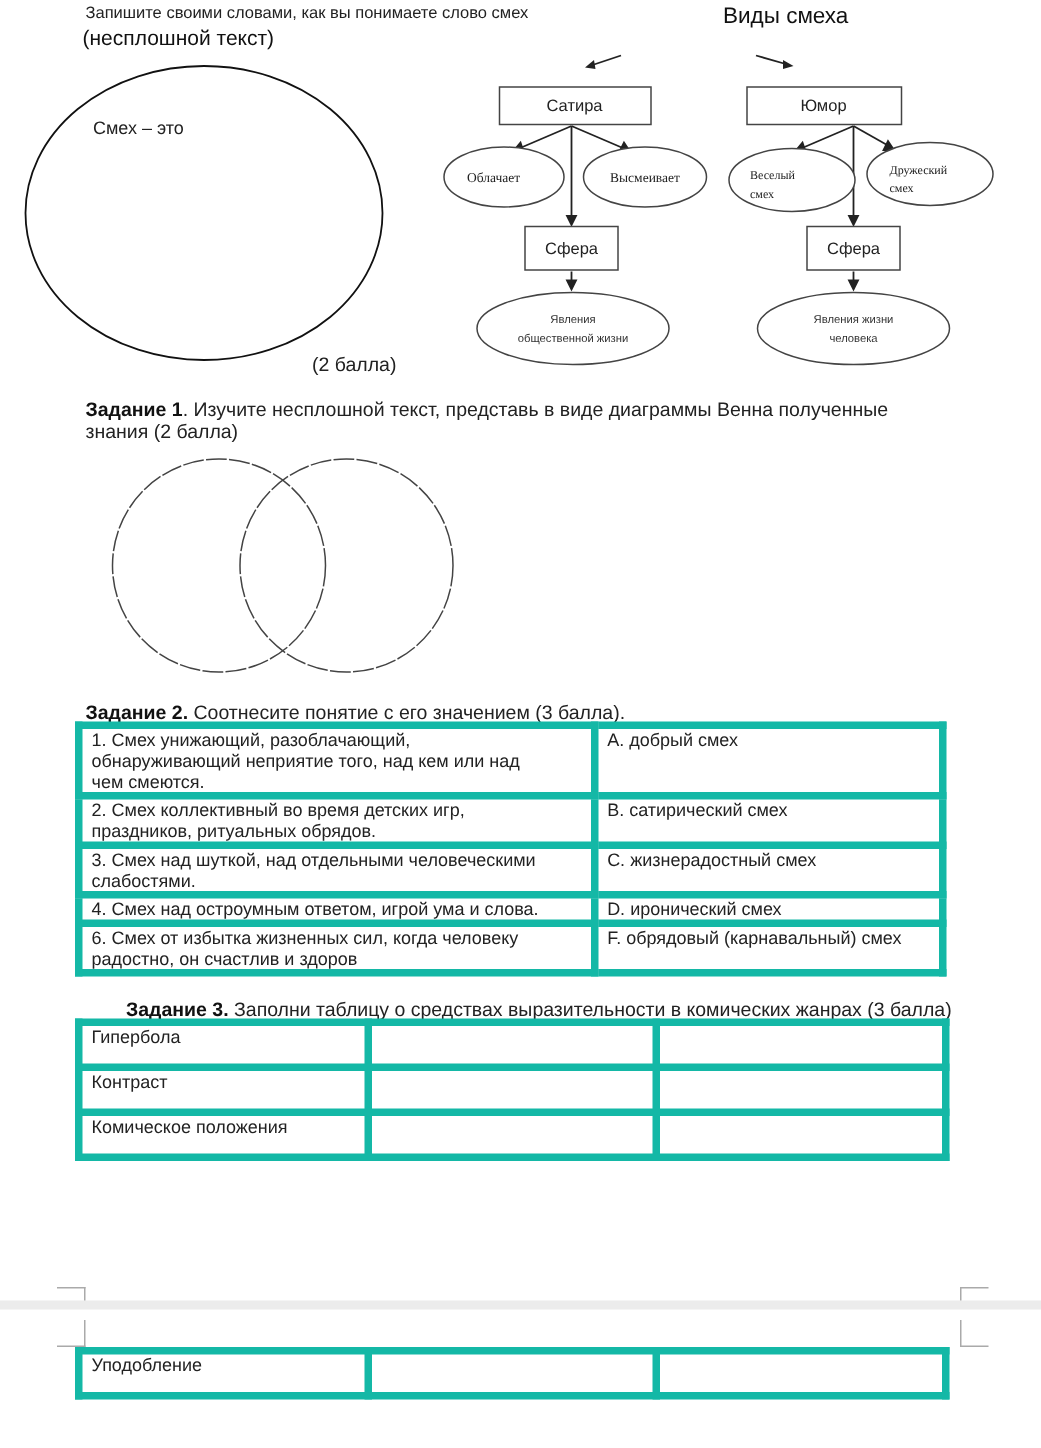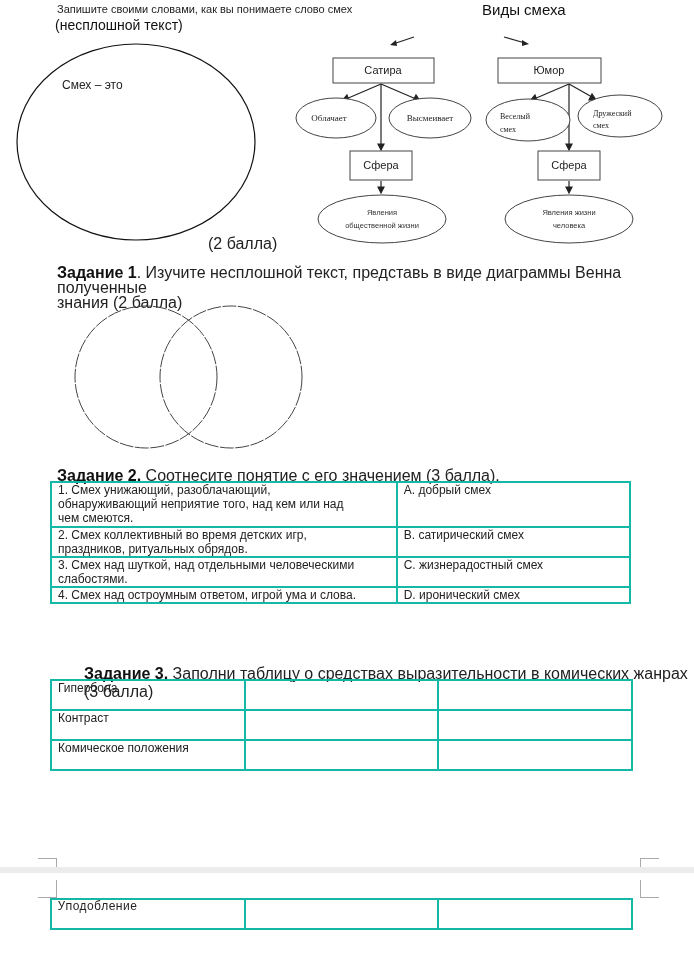--- a/index.html
+++ b/index.html
@@ -1,23 +1,23 @@
 <!DOCTYPE html>
 <html><head>
 <meta charset="utf-8">
 <style>
   html, body { margin:0; padding:0; background:#fff; }
   body { width:694px; height:965px; position:relative; overflow:hidden;
          font-family:"Liberation Sans", sans-serif; color:#222; }
   .abs { position:absolute; }
   .t11 { font-size:11px; }
-  .t12 { font-size:16px; }
+  .t12 { font-size:13px; }
   b { font-weight:bold; color:#111; }
   table { border-collapse:collapse; position:absolute; }
-  td { border:2px solid #14b8a6; vertical-align:top; padding:0 0 0 6px;
+  td { border:5px solid #14b8a6; vertical-align:top; padding:0 0 0 6px;
        font-size:12px; line-height:14px; color:#222; }
   svg text { font-family:"Liberation Sans", sans-serif; }
 </style>
 </head>
 <body>
 
 <div class="abs t11" style="left:57px;top:3px;">Запишите своими словами, как вы понимаете слово смех</div>
 <div class="abs" style="left:55px;top:17px;font-size:14px;color:#111;">(несплошной текст)</div>
 
 <svg class="abs" style="left:0;top:0;" width="694" height="260">
@@ -120,20 +120,24 @@
     <td>B. сатирический смех</td>
   </tr>
   <tr style="height:30px">
     <td><span>3. Смех над шуткой, над отдельными человеческими</span><br><span>слабостями.</span></td>
     <td>C. жизнерадостный смех</td>
   </tr>
   <tr style="height:15px">
     <td>4. Смех над остроумным ответом, игрой ума и слова.</td>
     <td>D. иронический смех</td>
   </tr>
+  <tr style="height:30px">
+    <td><span>6. Смех от избытка жизненных сил, когда человеку</span><br><span>радостно, он счастлив и здоров</span></td>
+    <td>F. обрядовый (карнавальный) смех</td>
+  </tr>
 </tbody>
   </table>
 
 <div class="abs t12" style="left:60px;top:665px;margin-left:24px;">
   <b>Задание 3.</b><span> Заполни таблицу о средствах выразительности в комических жанрах (3 балла)</span>
 </div>
 
 <table style="left:50px;top:679px;width:583px;">
   <colgroup>
       <col style="width:194px">
@@ -158,21 +162,21 @@
   </tr>
 </tbody>
   </table>
 
 <div class="abs" style="left:0;top:867px;width:694px;height:6px;background:#ececec;"></div>
 <div class="abs" style="left:38px;top:858px;width:18px;height:8px;border-top:1px solid #aaa;border-right:1px solid #aaa;"></div>
 <div class="abs" style="left:640px;top:858px;width:18px;height:8px;border-top:1px solid #aaa;border-left:1px solid #aaa;"></div>
 <div class="abs" style="left:38px;top:880px;width:18px;height:17px;border-bottom:1px solid #aaa;border-right:1px solid #aaa;"></div>
 <div class="abs" style="left:640px;top:880px;width:18px;height:17px;border-bottom:1px solid #aaa;border-left:1px solid #aaa;"></div>
 
-<table style="left:50px;top:898px;width:583px;font-family:Liberation Mono, monospace;">
+<table style="left:50px;top:898px;width:583px;">
   <colgroup>
       <col style="width:194px">
       <col style="width:194px">
       <col style="width:195px">
     </colgroup>
   <tbody>
       <tr style="height:30px">
     <td>Уподобление</td>
     <td></td>
     <td></td>

